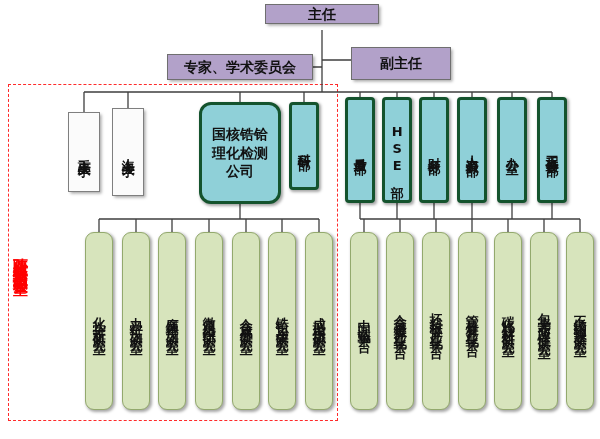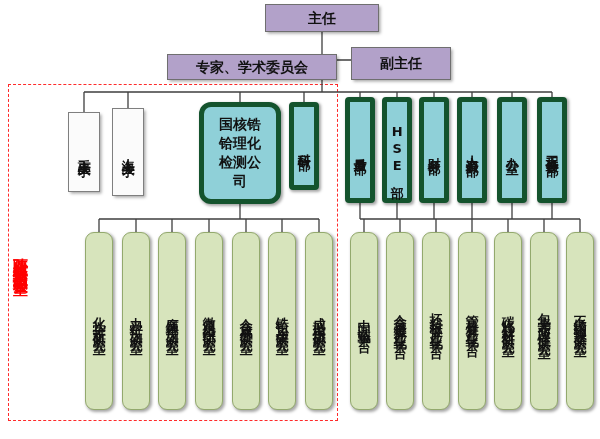--- a/index.html
+++ b/index.html
@@ -8,21 +8,21 @@
     font-family:"DejaVu Sans","Liberation Sans",sans-serif;color:#111;
   }
   .box{
     position:absolute;box-sizing:border-box;
     display:flex;align-items:center;justify-content:center;text-align:center;
     box-shadow:1.5px 1.5px 3px rgba(0,0,0,.35);
     font-size:14px;font-weight:600;line-height:1.35;z-index:3;
   }
   .purple{background:#b2a1c9;border:1px solid #6f6f6f;}
   .white{background:#fbfbfb;border:1px solid #7f7f7f;}
-  .cyan{background:#8fd0d8;border:5px solid #14532d;border-radius:4px;}
+  .cyan{background:#8fd0d8;border:3px solid #14532d;border-radius:4px;}
   .green{background:#d7e4bc;border:1px solid #93a96d;border-radius:9px;}
   .rounded{border-radius:12px;}
   .vtext{
     writing-mode:vertical-rl;text-orientation:upright;
     font-size:13px;letter-spacing:2px;padding:4px 0;
   }
   .tall{letter-spacing:4px;}
   .company{padding:2px 10px;}
   #connectors{position:absolute;left:0;top:0;z-index:1;}
   #keylab-frame{
@@ -54,22 +54,22 @@
       M99 219 V232  M136 219 V232 M172 219 V232 M209 219 V232 M246 219 V232 M282 219 V232 M319 219 V232
       M360 203 V219 M397 203 V219 M434 203 V219 M472 203 V219 M512 203 V219 M552 203 V219
       M360 219 H580
       M364 219 V232 M400 219 V232 M436 219 V232 M472 219 V232 M508 219 V232 M544 219 V232 M580 219 V232
     "></path>
   </svg>
 
   <div id="keylab-frame"></div>
   <div id="keylab-label">陕西省核级锆材重点实验室</div>
 
-  <div class="box purple" style="left:265px;top:4px;width:114px;height:28px;">主任</div>
-  <div class="box purple" style="left:167px;top:54px;width:170px;height:26px;">专家、学术委员会</div>
+  <div class="box purple" style="left:265px;top:4px;width:114px;height:20px;">主任</div>
+  <div class="box purple" style="left:167px;top:54px;width:146px;height:26px;">专家、学术委员会</div>
   <div class="box purple" style="left:351px;top:47px;width:100px;height:33px;">副主任</div>
 
   <div class="box white vtext" style="left:68px;top:112px;width:32px;height:80px;">重庆大学</div>
   <div class="box white vtext" style="left:112px;top:108px;width:32px;height:88px;">上海大学</div>
   <div class="box cyan rounded company" style="left:199px;top:102px;width:82px;height:102px;">国核锆铪理化检测公司</div>
   <div class="box cyan vtext" style="left:289px;top:102px;width:30px;height:88px;">科研部</div>
 
   <div class="box cyan vtext" style="left:345px;top:97px;width:30px;height:106px;">质量部</div>
   <div class="box cyan vtext" style="left:382px;top:97px;width:30px;height:106px;">HSE部</div>
   <div class="box cyan vtext" style="left:419px;top:97px;width:30px;height:106px;">财务部</div>

